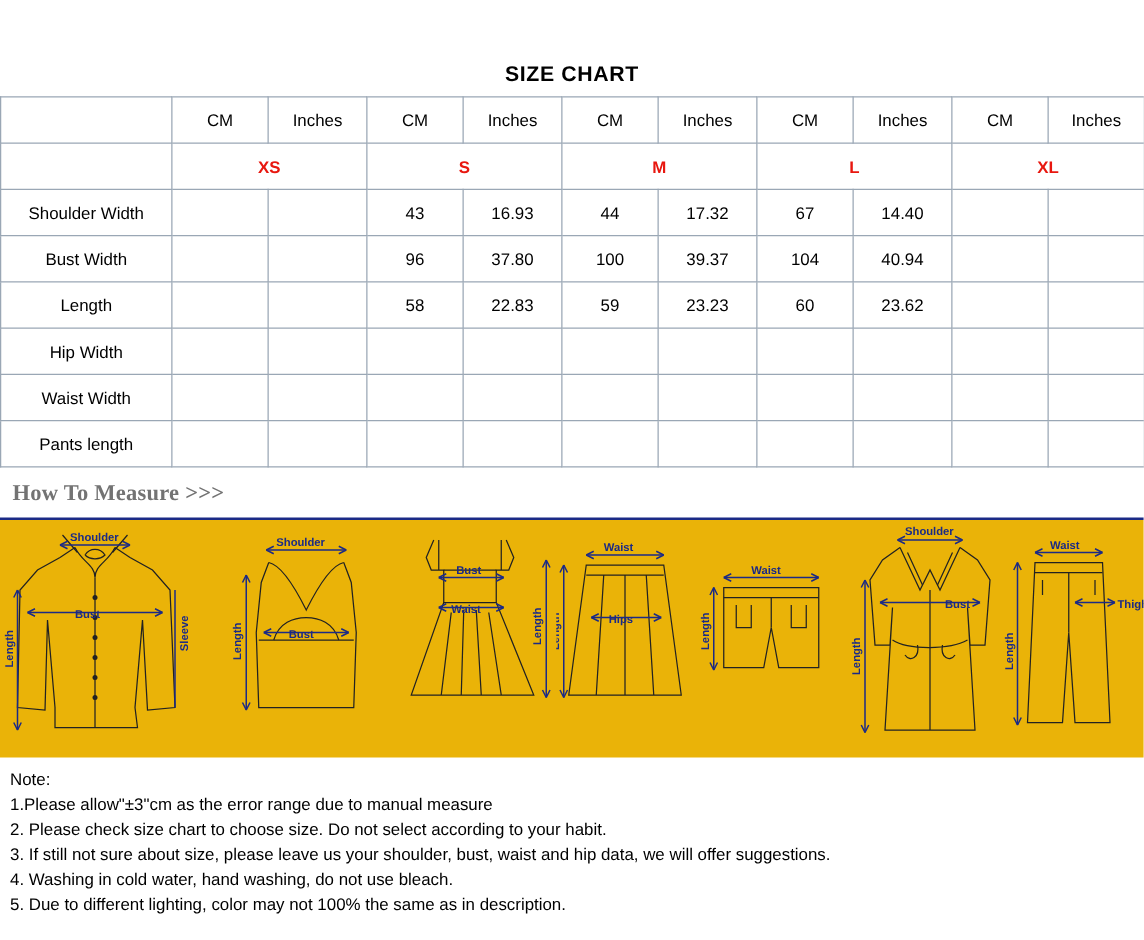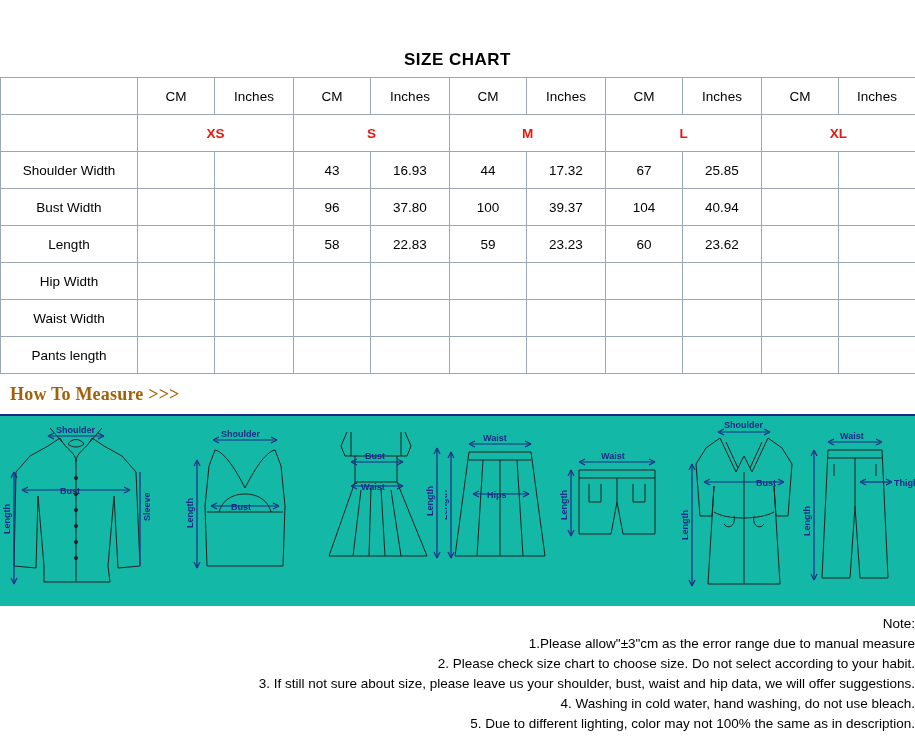--- a/index.html
+++ b/index.html
@@ -61,50 +61,49 @@
   }
   .corner {
     background: #ffffff;
   }
   .how-to {
     margin-top: 10px;
     padding-left: 10px;
     height: 28px;
   }
   .how-to-text {
-    color: #a16207;
+    color: #737373;
     font-weight: bold;
     font-size: 18px;
     font-family: "Liberation Serif", serif;
     letter-spacing: 0.2px;
   }
   .rule {
     border: none;
     border-top: 2px solid #1b2a86;
     margin: 2px 0 0 0;
     width: 915px;
   }
   .diagrams {
     position: relative;
     width: 915px;
     height: 190px;
-    background: #14b8a6;
+    background: #eab308;
   }
   .diagram {
     position: absolute;
     top: 0;
   }
   .notes {
     padding: 8px 0 0 8px;
     font-size: 13.5px;
     line-height: 19px;
   }
   .notes div {
     padding-bottom: 1px;
-    text-align: right;
   }
 </style>
 </head>
 <body>
 
 <div class="page">
 
   <div class="chart-title">SIZE CHART</div>
 
   <table class="size-chart">
@@ -147,21 +146,21 @@
     <tbody>
       <tr>
         <td class="rowlabel">Shoulder Width</td>
         <td class="shaded"></td>
         <td class="shaded"></td>
         <td>43</td>
         <td>16.93</td>
         <td class="shaded">44</td>
         <td class="shaded">17.32</td>
         <td>67</td>
-        <td>25.85</td>
+        <td>14.40</td>
         <td class="shaded"></td>
         <td class="shaded"></td>
       </tr>
       <tr>
         <td class="rowlabel">Bust Width</td>
         <td class="shaded"></td>
         <td class="shaded"></td>
         <td>96</td>
         <td>37.80</td>
         <td class="shaded">100</td>

